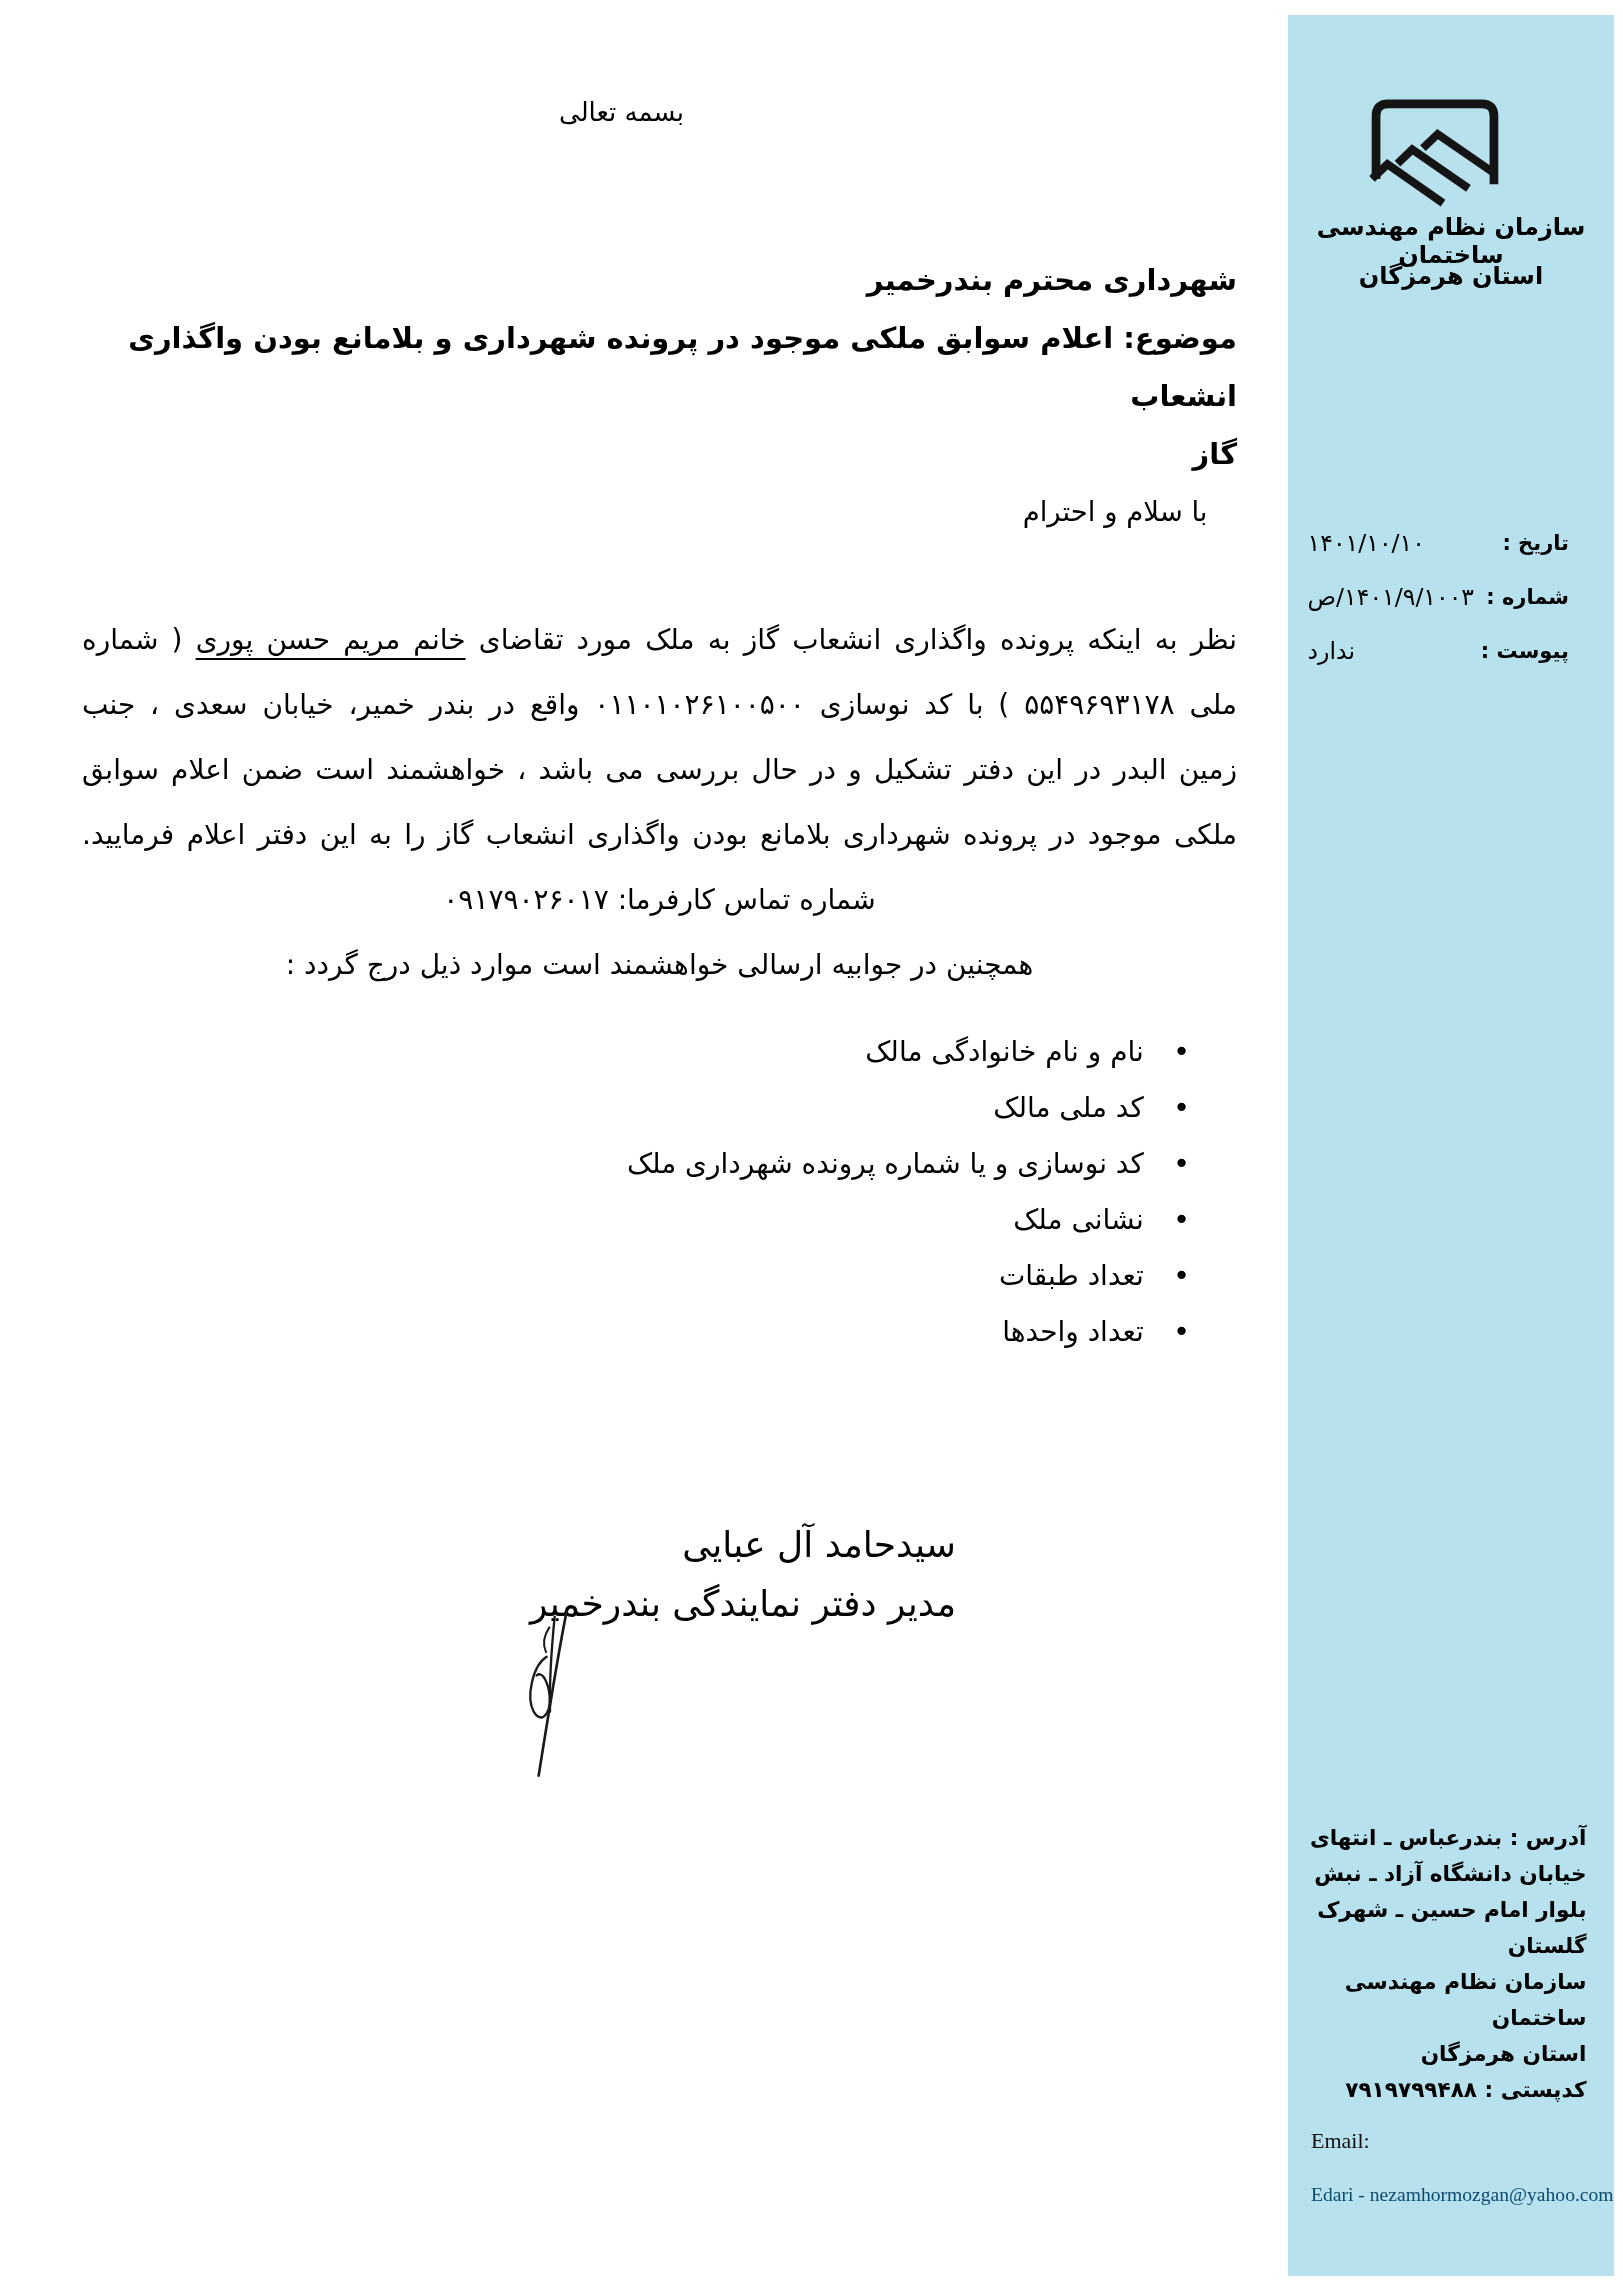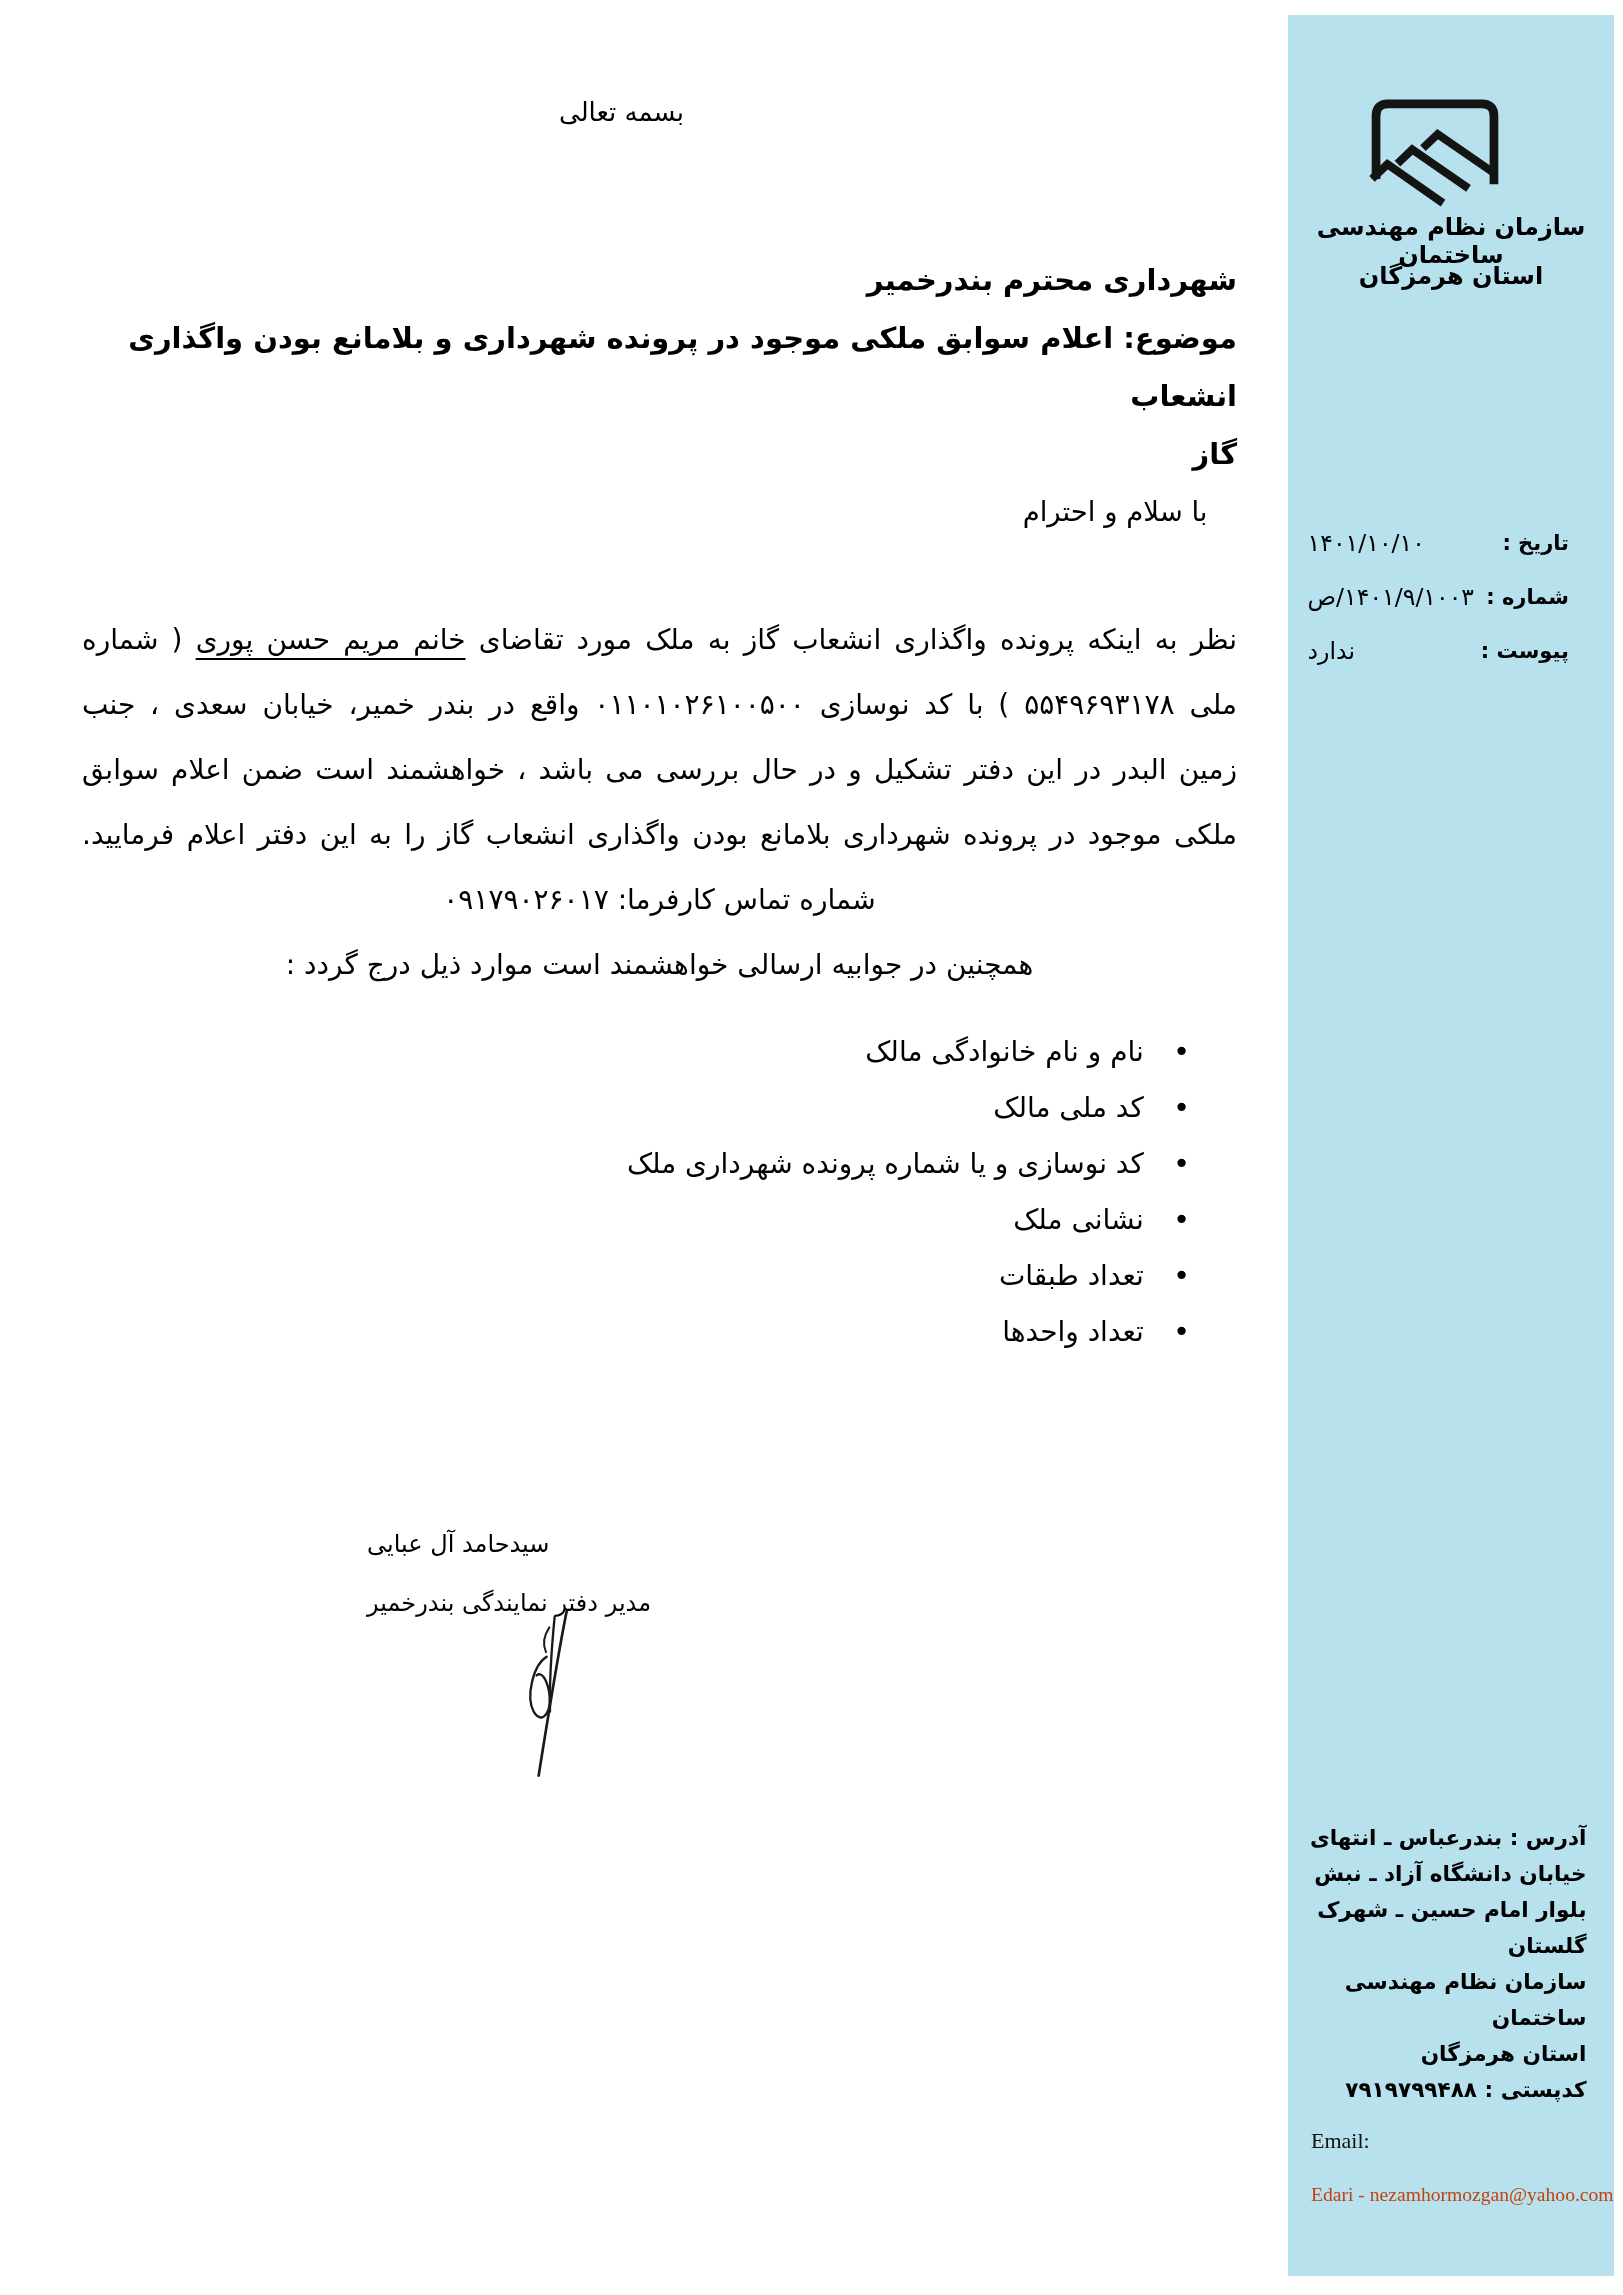--- a/index.html
+++ b/index.html
@@ -15,38 +15,38 @@
   .meta-row{display:flex;justify-content:space-between;align-items:center;direction:rtl;
             height:54px;padding:0 45px 0 19.6px;}
   .meta-label{font-weight:bold;font-size:21px;}
   .meta-value{font-size:23.6px;}
   .address{position:absolute;top:1805px;left:0;width:100%;box-sizing:border-box;
            direction:rtl;text-align:right;padding:0 27.5px 0 16.4px;
            font-weight:bold;font-size:21.6px;line-height:36px;}
   .email{position:absolute;top:2113px;left:23px;text-align:left;direction:ltr;
          font-family:Liberation Serif, serif;}
   .email-label{font-size:22px;color:#111;}
-  .email-value{font-size:19.6px;margin-top:30px;color:#c2410c;}
+  .email-value{font-size:19.6px;margin-top:30px;color:#0c4a6e;}
 
   
   .besmele{position:absolute;top:97px;left:458px;width:327px;text-align:center;font-size:26px;}
   .heading{position:absolute;top:251px;left:82px;width:1155px;direction:rtl;text-align:right;
            font-weight:bold;font-size:29px;line-height:58px;}
   .salutation{position:absolute;top:495px;left:82px;width:1155px;box-sizing:border-box;
               direction:rtl;text-align:right;font-size:27.5px;padding-left:0;padding-right:29.5px;}
   .body-par{position:absolute;top:607px;left:82px;width:1155px;direction:rtl;
             font-size:28px;line-height:65px;}
   .jline{text-align:justify;text-align-last:justify;}
   .rline{text-align:center;}
   .uline{text-decoration:underline;text-decoration-thickness:2px;text-underline-offset:8.5px;}
   .bullets{position:absolute;top:1023px;left:82px;width:1155px;direction:rtl;font-size:28px;}
   .bullet-item{display:flex;align-items:center;height:56px;padding-right:47px;gap:29px;}
   .bullet-dot{font-size:29px;line-height:1;}
-  .sig{position:absolute;top:1515px;left:367px;width:589px;text-align:left;direction:rtl;
-       font-size:24px;line-height:59px;}
+  .sig{position:absolute;top:1515px;left:367px;width:589px;text-align:right;direction:rtl;
+       font-size:36px;line-height:59px;}
   .sig-svg{position:absolute;left:512px;top:1610px;}
 </style>
 </head>
 <body>
 
 <div class="page">
 
   <div class="besmele">بسمه تعالی</div>
 
   <div class="sidebar">

